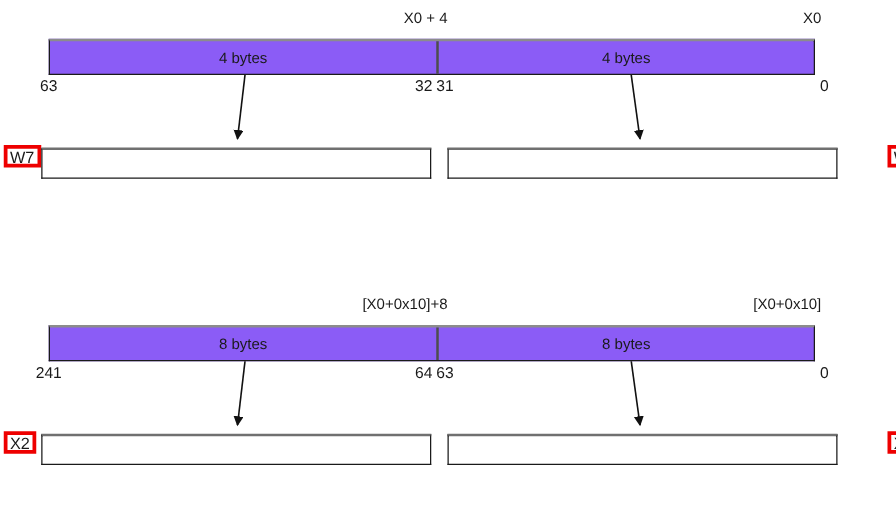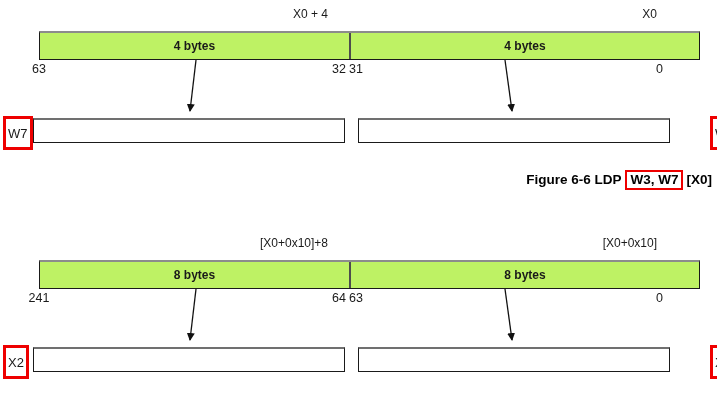--- a/index.html
+++ b/index.html
@@ -24,35 +24,34 @@
   .figure.f1 { top: 0; }
   .figure.f2 { top: 229px; }
 
   .addr-label {
     position: absolute;
     top: 7px;
     font-size: 12px;
     color: #1a1a1a;
     white-space: nowrap;
   }
-  .addr-high { right: 389px; }
+  .addr-high { right: 359px; }
   .addr-low  { right: 60px; text-align: right; }
 
   .membox {
     position: absolute;
     left: 39px;
     top: 31px;
-    width: 661px;
+    width: 613px;
     height: 29px;
     box-sizing: border-box;
     border: 1px solid #1a1a1a;
     border-top: 2px solid #8c8c8c;
     display: flex;
-    background: #bef264;
-    font-weight: bold;
+    background: #8b5cf6;
   }
   .memcell {
     display: flex;
     align-items: center;
     justify-content: center;
     font-size: 12px;
     color: #1a1a1a;
   }
   .memcell.high {
     width: 309px;
@@ -90,21 +89,21 @@
     border: 1px solid #1a1a1a;
     border-top: 2px solid #707070;
     background: #ffffff;
   }
   .regbox.left  { left: 33px; }
   .regbox.right { left: 358px; }
 
   .reg-tag {
     position: absolute;
     top: 116px;
-    height: 34px;
+    height: 18px;
     box-sizing: border-box;
     border: 3px solid #ee0000;
     background: #ffffff;
     display: flex;
     align-items: center;
     justify-content: center;
     padding: 0 2px;
     font-size: 13px;
     color: #1a1a1a;
     white-space: nowrap;
@@ -156,23 +155,20 @@
       </defs>
       <line x1="196" y1="60" x2="190" y2="111" stroke="#111111" stroke-width="1.3" marker-end="url(#ah-f1)"></line>
       <line x1="505" y1="60" x2="512" y2="111" stroke="#111111" stroke-width="1.3" marker-end="url(#ah-f1)"></line>
     </svg>
 
     <div class="reg-tag tag-left">W7</div>
     <div class="regbox left"></div>
     <div class="regbox right"></div>
     <div class="reg-tag tag-right">W3</div>
 
-    <div class="caption">
-      <span>Figure 6-6 LDP</span><span class="hl">W3, W7</span><span>[X0]</span>
-    </div>
   </div>
 
   <div class="figure f2">
     <span class="addr-label addr-high">[X0+0x10]+8</span>
     <span class="addr-label addr-low">[X0+0x10]</span>
 
     <div class="membox">
       <div class="memcell high">8 bytes</div>
       <div class="memcell low">8 bytes</div>
     </div>

